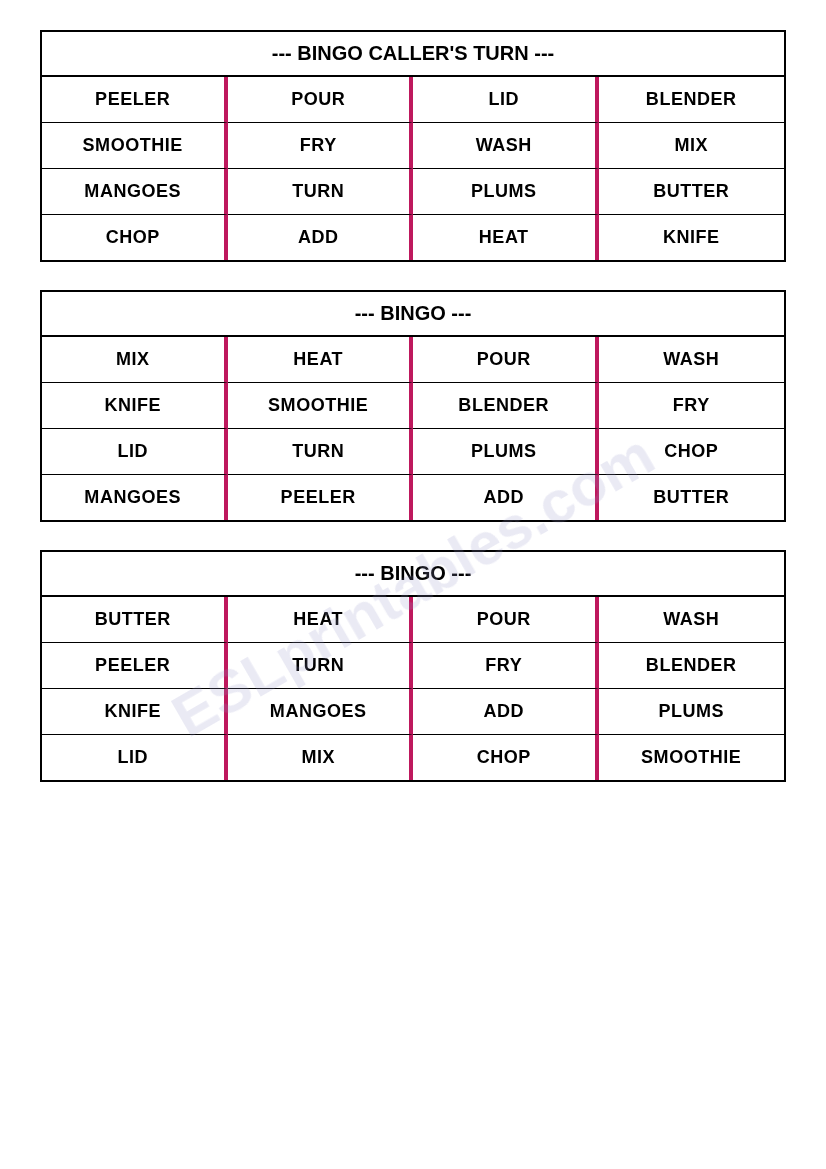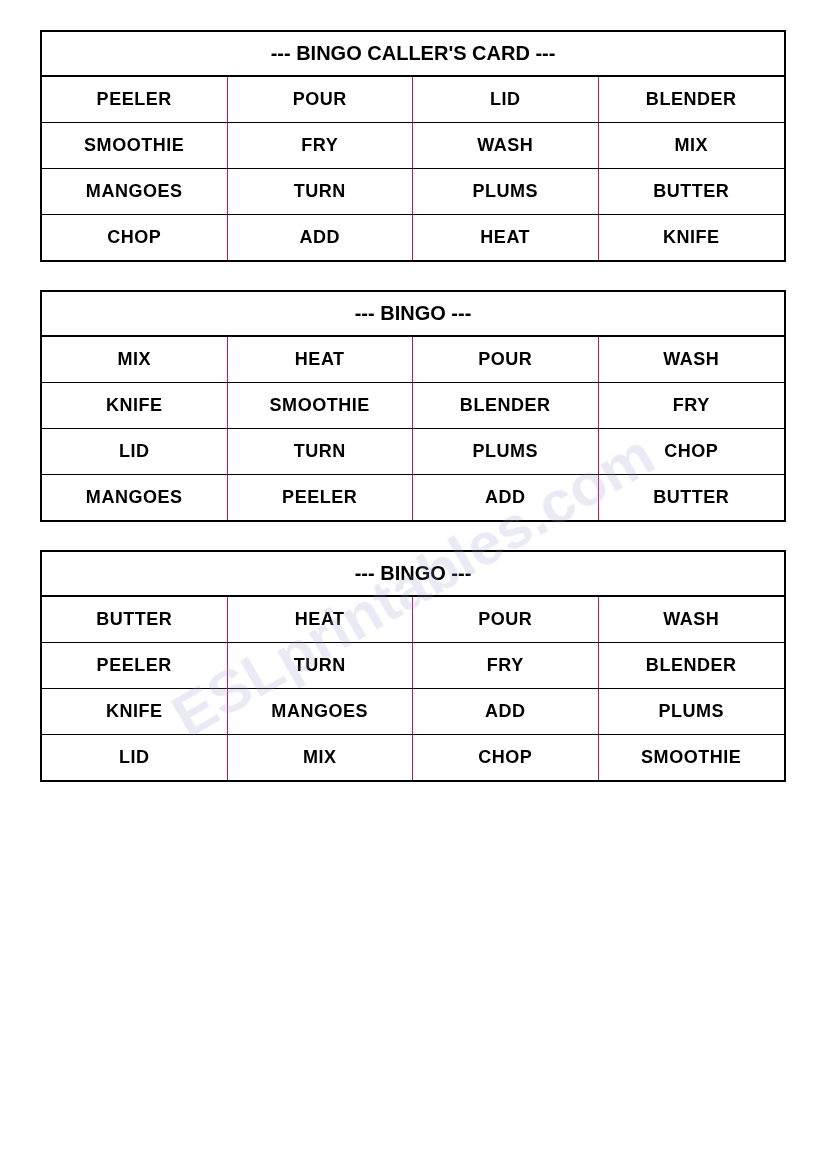--- a/index.html
+++ b/index.html
@@ -30,21 +30,21 @@
       border-bottom: 2px solid #000;
     }
 
     .bingo-grid {
       display: grid;
       grid-template-columns: repeat(4, 1fr);
       width: 100%;
     }
 
     .bingo-cell {
-      border-right: 1px solid #be185d;
+      border-right: 4px solid #be185d;
       border-bottom: 1px solid #000;
       text-align: center;
       font-size: 18px;
       font-weight: bold;
       padding: 12px 6px;
       letter-spacing: 0.03em;
     }
 
     .bingo-cell:last-child,
     .bingo-cell:nth-child(4n) {
@@ -68,21 +68,21 @@
       font-weight: bold;
     }
   </style>
 </head>
 <body>
 
 <div class="watermark">ESLprintables.com</div>
 
 <div id="cards-container">
     <div class="bingo-card">
-      <div class="card-header">--- BINGO CALLER'S CARD ---</div>
+      <div class="card-header">--- BINGO CALLER'S TURN ---</div>
       <div class="bingo-grid">
         <div class="bingo-cell">PEELER</div>
         <div class="bingo-cell">POUR</div>
         <div class="bingo-cell">LID</div>
         <div class="bingo-cell">BLENDER</div>
         <div class="bingo-cell">SMOOTHIE</div>
         <div class="bingo-cell">FRY</div>
         <div class="bingo-cell">WASH</div>
         <div class="bingo-cell">MIX</div>
         <div class="bingo-cell">MANGOES</div>

